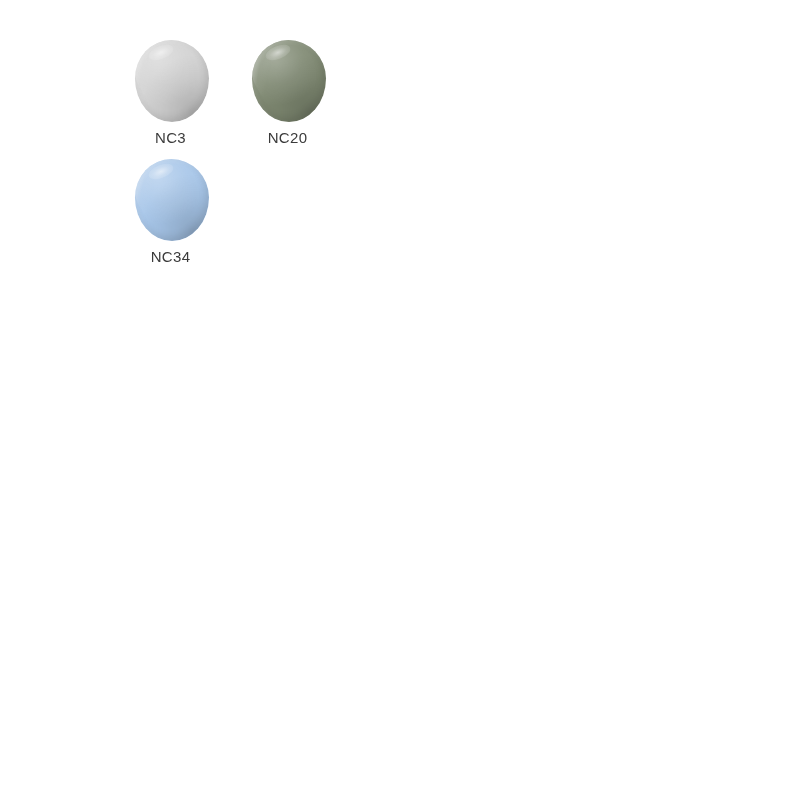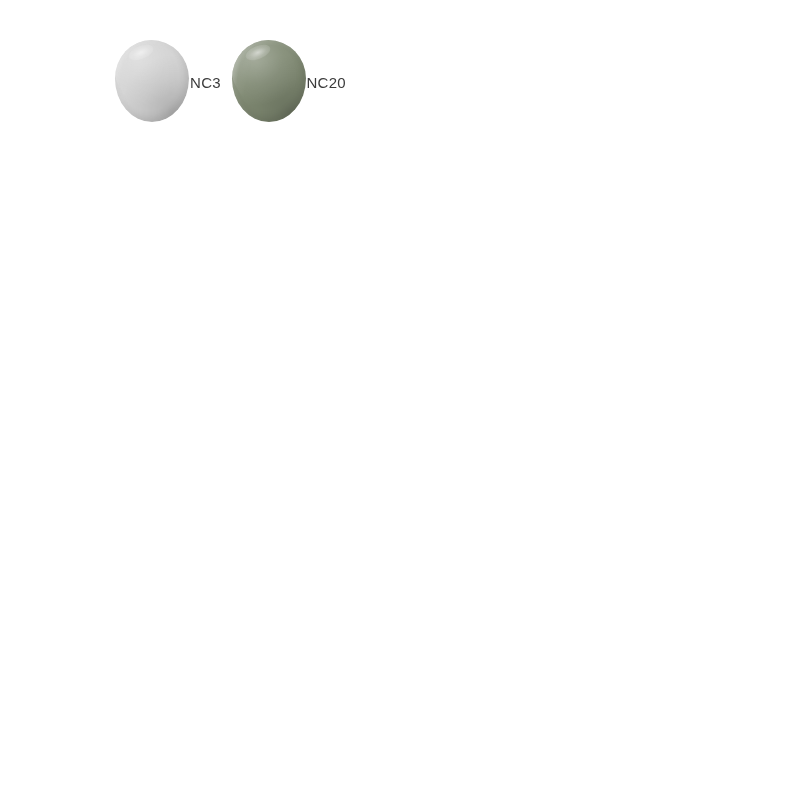--- a/index.html
+++ b/index.html
@@ -34,21 +34,21 @@
   .swatch-row {
     display: flex;
     flex-direction: row;
     align-items: flex-start;
     margin-bottom: 8px;
   }
 
   .swatch-cell {
     width: 117px;
     display: flex;
-    flex-direction: row;
+    flex-direction: column;
     align-items: center;
     margin-right: 0px;
   }
 
   .swatch-chip-wrap {
     position: relative;
     width: 78px;
     height: 88px;
     display: block;
   }
@@ -166,15 +166,26 @@
               <div class="chip-shade"></div>
               <div class="chip-gloss"></div>
               <div class="chip-spec"></div>
               <div class="chip-rim"></div>
             </div>
           </div>
           <div class="swatch-label">NC20</div>
         </div>
       </div>
       <div class="swatch-row">
+        <div class="swatch-cell">
+          <div class="swatch-chip-wrap">
+            <div class="swatch-chip" style="background: rgb(167, 198, 233);">
+              <div class="chip-shade"></div>
+              <div class="chip-gloss"></div>
+              <div class="chip-spec"></div>
+              <div class="chip-rim"></div>
+            </div>
+          </div>
+          <div class="swatch-label">NC34</div>
+        </div>
       </div>
     </div>
 </div>
 
 </body></html>

